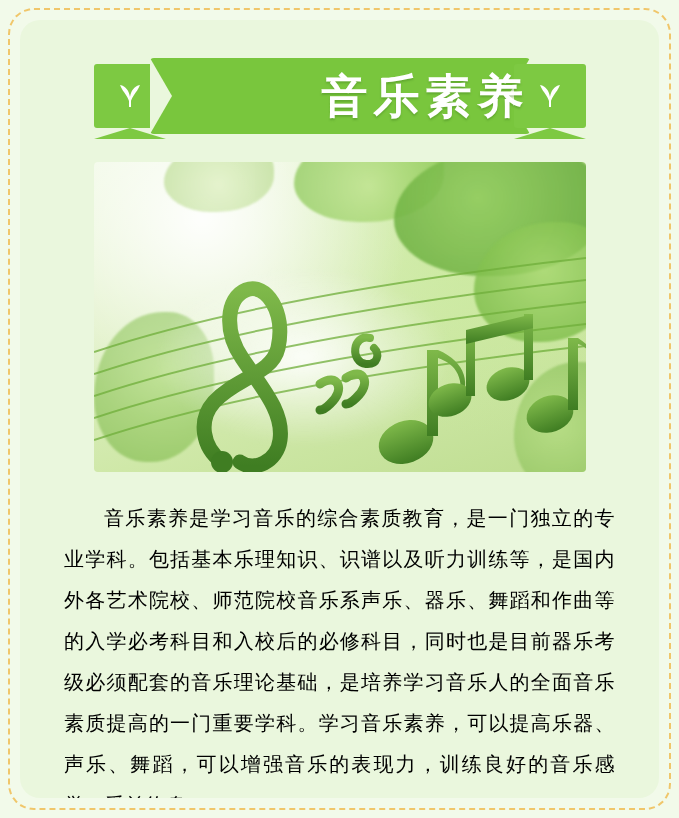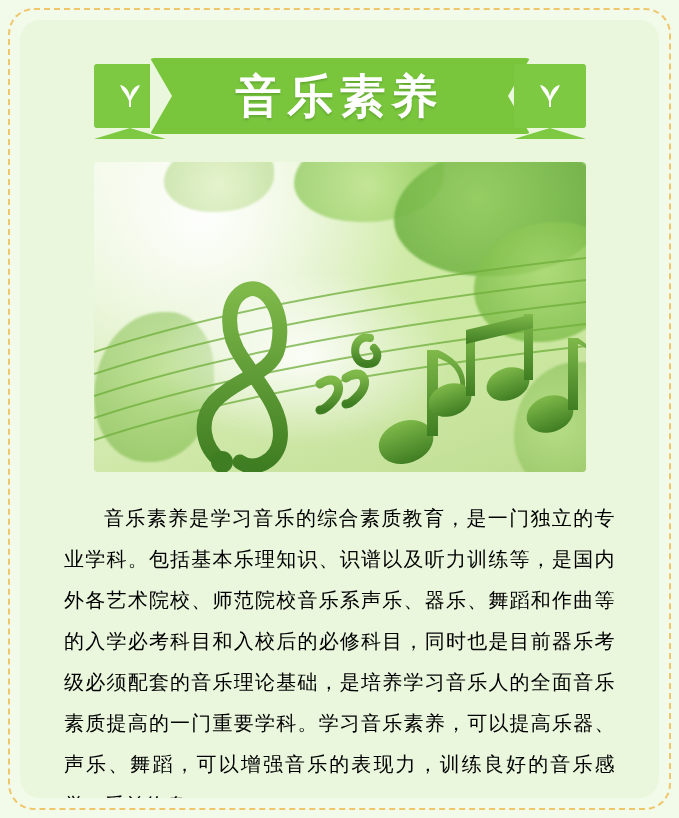--- a/index.html
+++ b/index.html
@@ -94,21 +94,21 @@
   .banner-center {
     position: absolute;
     left: 56px;
     right: 56px;
     top: 0;
     height: 76px;
     background: #79c63d;
     border-radius: 4px;
     display: flex;
     align-items: center;
-    justify-content: center;
+    justify-content: flex-end;
   }
   .banner-center:before,
   .banner-center:after {
     content: "";
     position: absolute;
     top: 0;
     width: 0;
     height: 0;
     border-style: solid;
     border-width: 38px 0 38px 22px;

